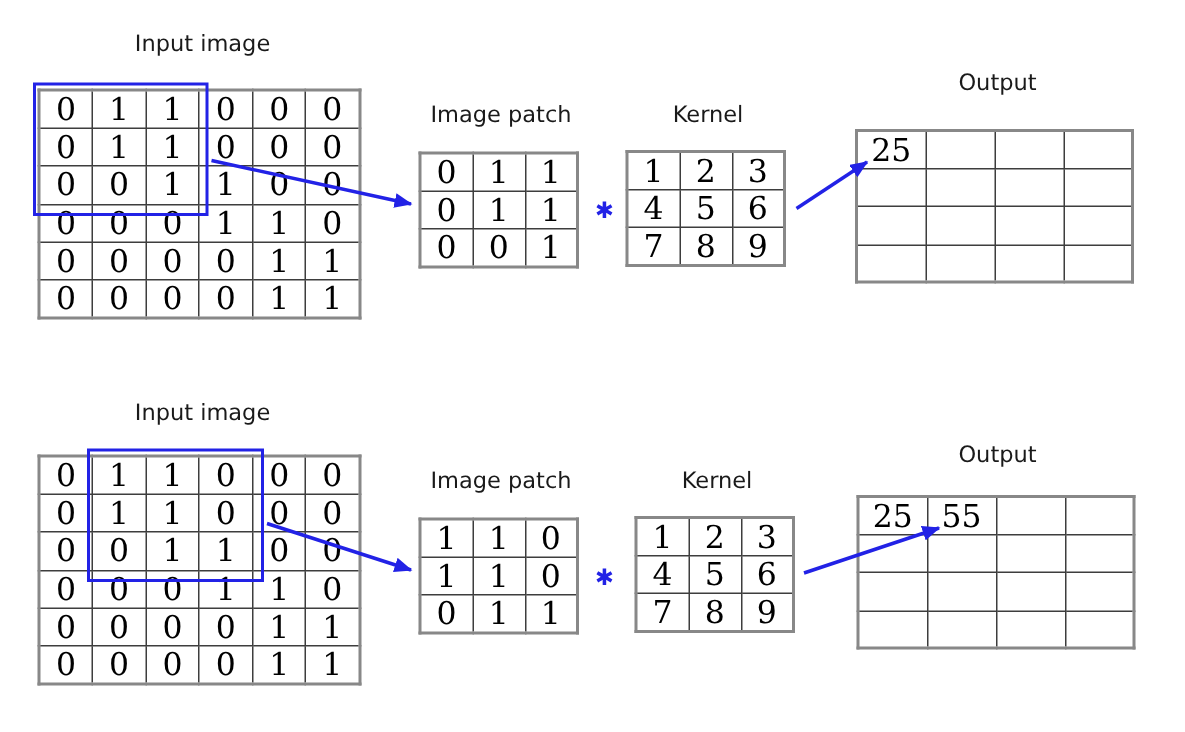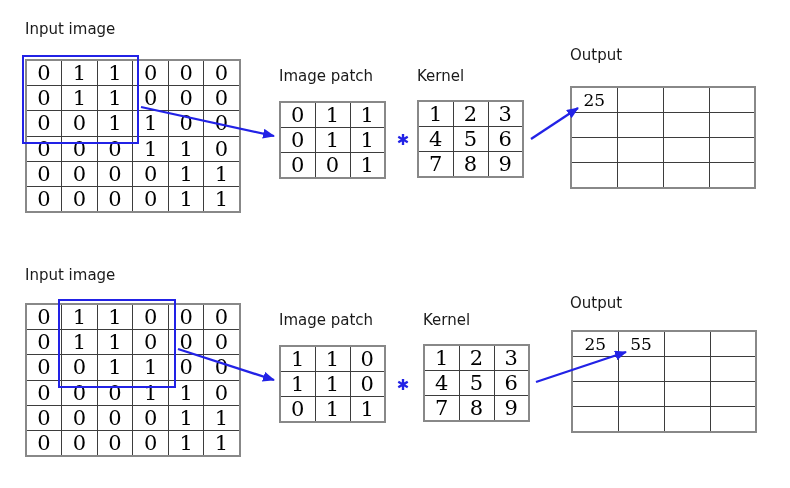--- a/index.html
+++ b/index.html
@@ -4,36 +4,36 @@
 <style>
   :root { --accent: #2222e6; --grid-line: #3d3d3d; --grid-outer: #888888; --text: #1a1a1a; }
   * { box-sizing: border-box; }
   body { margin: 0; background: #ffffff; }
   .canvas {
     position: relative; width: 790px; height: 488px;
     background: #ffffff; overflow: hidden;
     font-family: "DejaVu Sans", "Liberation Sans", sans-serif;
   }
   .label {
-    position: absolute; 
+    position: absolute; text-align: center;
     font-size: 15px; color: var(--text); white-space: nowrap;
   }
   table.grid {
     position: absolute; border-collapse: collapse;
     border: 2px solid var(--grid-outer); background: #ffffff;
   }
   table.grid td {
     border: 1px solid var(--grid-line);
     text-align: center; vertical-align: middle; padding: 0;
     font-family: "DejaVu Serif", "Liberation Serif", serif;
     color: #000000;
   }
   table.input-grid td  { width: 35.6px; height: 25.3px; font-size: 21px; }
   table.small-grid td  { width: 35.0px; height: 25.0px; font-size: 21px; }
-  table.output-grid td { width: 46.0px; height: 25.3px; font-size: 17px; }
+  table.output-grid td { width: 46.0px; height: 25.3px; font-size: 21px; }
   .highlight-box {
     position: absolute; border: 2.5px solid var(--accent);
     background: transparent; pointer-events: none;
   }
   .op {
     position: absolute; width: 20px; height: 20px; text-align: center;
     color: var(--accent); font-size: 15px; line-height: 20px; font-weight: bold;
   }
   svg.overlay { position: absolute; left: 0; top: 0; pointer-events: none; }
 </style>

